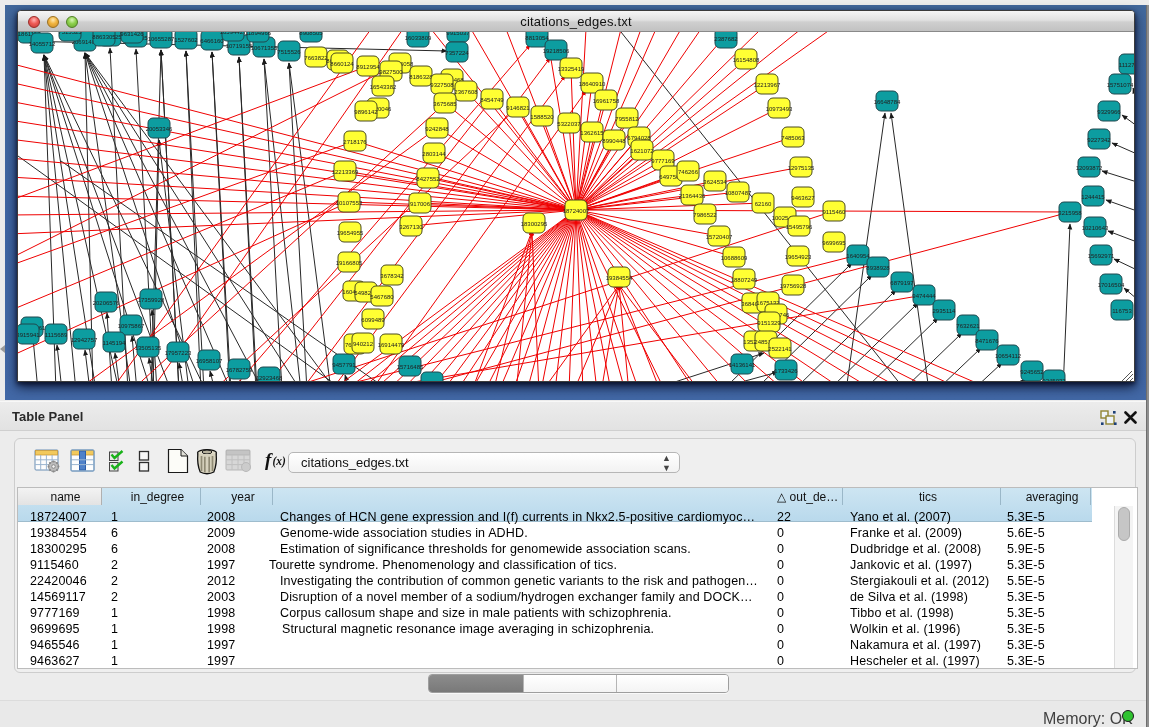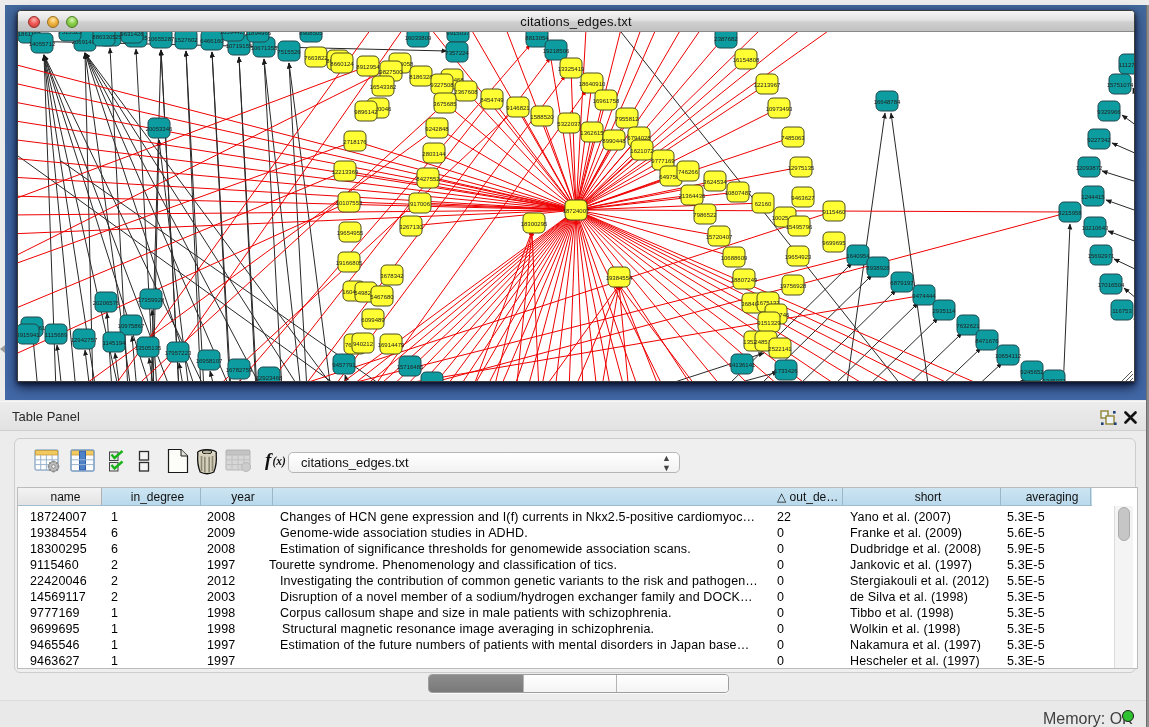--- a/index.html
+++ b/index.html
@@ -18,28 +18,28 @@
 .titlebar .t { position:absolute; width:100%; text-align:center; top:3px;
   font-size:13px; font-weight:normal; letter-spacing:0.2px; color:#111; }
 .light { position:absolute; top:4.5px; width:12px; height:12px; border-radius:50%; }
 .l1 { left:10px; background:radial-gradient(circle at 50% 30%,#ffb3b3 0%,#ee5b56 45%,#c33b36 100%); border:1px solid #9a2b27;}
 .l2 { left:29px; background:radial-gradient(circle at 50% 30%,#ffe9b0 0%,#f0b33e 45%,#c98f2d 100%); border:1px solid #9a6f20;}
 .l3 { left:48px; background:radial-gradient(circle at 50% 30%,#d8f5b8 0%,#8cd04b 45%,#69a833 100%); border:1px solid #4f7f24;}
 .canvas { position:absolute; left:0; top:21px; width:1116px; height:349px; background:#fff; overflow:hidden; }
 
 .panelhdr { left:0; top:401px; width:1146px; height:30px; background:linear-gradient(180deg,#ececec,#e2e2e2);
   border-top:1px solid #f8f8f8; border-bottom:1px solid #cfcfcf; }
-.panelhdr .lbl { position:absolute; left:12px; top:7px; font-size:13px; color:#2a2a2a; }
+.panelhdr .lbl { position:absolute; left:12px; top:7px; font-size:13px; color:#2a2a2a;font-weight:bold; }
 .container { left:14px; top:438px; width:1122px; height:235px; background:#efefef;
   border:1px solid #cdcdcd; border-radius:6px; }
 .combo { position:absolute; left:273px; top:13px; width:392px; height:21px; background:linear-gradient(180deg,#ffffff,#f2f2f2);
   border:1px solid #b6b6b6; border-radius:5px; font-size:13px; color:#111; line-height:19px; padding-left:12px; }
 .combo .arr { position:absolute; right:8px; top:0px; font-size:9px; color:#444; line-height:10px; }
 .tbl { position:absolute; left:2px; top:48px; width:1121px; height:182px; background:#fff; border:1px solid #bcbcbc; overflow:hidden; }
-.thead { position:absolute; left:0; top:0; width:1074px; height:18px; background:linear-gradient(180deg,#cde5f2,#b9d9ec);
+.thead { position:absolute; left:0; top:0; width:1074px; height:34px; background:linear-gradient(180deg,#cde5f2,#b9d9ec);
   border-bottom:1px solid #9ebccd;text-decoration:underline; }
 .th { position:absolute; top:0; height:17px; border-right:1px solid #9ab7c8; text-align:center; text-indent:12px;
   font-size:12px; color:#111; line-height:18px; white-space:nowrap; overflow:hidden; }
 .th.s { text-align:left; text-indent:7px; }
 .th.g { background:linear-gradient(180deg,#f3f3f3,#e3e3e3); border-right:1px solid #b0b0b0; }
 .tr { position:absolute; left:0; width:1074px; height:16px; }
 .tr span { position:absolute; font-size:12.5px; letter-spacing:0.15px; color:#000; line-height:16px; white-space:nowrap; }
 .vscroll { position:absolute; left:1096px; top:18px; width:19px; height:163px; background:#f4f4f4; border-left:1px solid #dcdcdc; }
 .vthumb { position:absolute; left:3px; top:1px; width:12px; height:34px; background:#c6c6c6; border:1px solid #ababab; border-radius:6px; }
 
@@ -917,21 +917,21 @@
   <text x="7.5" y="15" font-family="Liberation Serif, serif" font-style="italic" font-weight="bold" font-size="11.5" fill="#111">(x)</text>
  </g>
 </svg>
   <div class="combo">citations_edges.txt<span class="arr">▲<br>▼</span></div>
   <div class="tbl">
       <div class="thead">
         <div class="th g" style="left:0px;width:84px">name</div>
         <div class="th" style="left:85px;width:98px">in_degree</div>
         <div class="th" style="left:184px;width:71px">year</div>
         <div class="th s" style="left:752px;width:73px">△ out_de…</div>
-        <div class="th" style="left:826px;width:157px">short</div>
+        <div class="th" style="left:826px;width:157px">tics</div>
         <div class="th" style="left:984px;width:89px">averaging</div>
       </div>
       <div class="tr" style="top:21px">
         <span style="left:12px">18724007</span>
         <span style="left:93px">1</span>
         <span style="left:189px">2008</span>
         <span style="left:262px">Changes of HCN gene expression and I(f) currents in Nkx2.5-positive cardiomyoc…</span>
         <span style="left:759px">22</span>
         <span style="left:832px">Yano et al. (2007)</span>
         <span style="left:989px">5.3E-5</span>
@@ -989,28 +989,27 @@
         <span style="left:759px">0</span>
         <span style="left:832px">Tibbo et al. (1998)</span>
         <span style="left:989px">5.3E-5</span>
       </div>
       <div class="tr" style="top:133px">
         <span style="left:12px">9699695</span>
         <span style="left:93px">1</span>
         <span style="left:189px">1998</span>
         <span style="left:264px">Structural magnetic resonance image averaging in schizophrenia.</span>
         <span style="left:759px">0</span>
-        <span style="left:832px">Wolkin et al. (1998)</span>
+        <span style="left:832px">Wolkin et al. (1996)</span>
         <span style="left:989px">5.3E-5</span>
       </div>
       <div class="tr" style="top:149px">
         <span style="left:12px">9465546</span>
         <span style="left:93px">1</span>
         <span style="left:189px">1997</span>
-        <span style="left:262px">Estimation of the future numbers of patients with mental disorders in Japan base…</span>
         <span style="left:759px">0</span>
         <span style="left:832px">Nakamura et al. (1997)</span>
         <span style="left:989px">5.3E-5</span>
       </div>
       <div class="tr" style="top:165px">
         <span style="left:12px">9463627</span>
         <span style="left:93px">1</span>
         <span style="left:189px">1997</span>
         <span style="left:759px">0</span>
         <span style="left:832px">Hescheler et al. (1997)</span>

